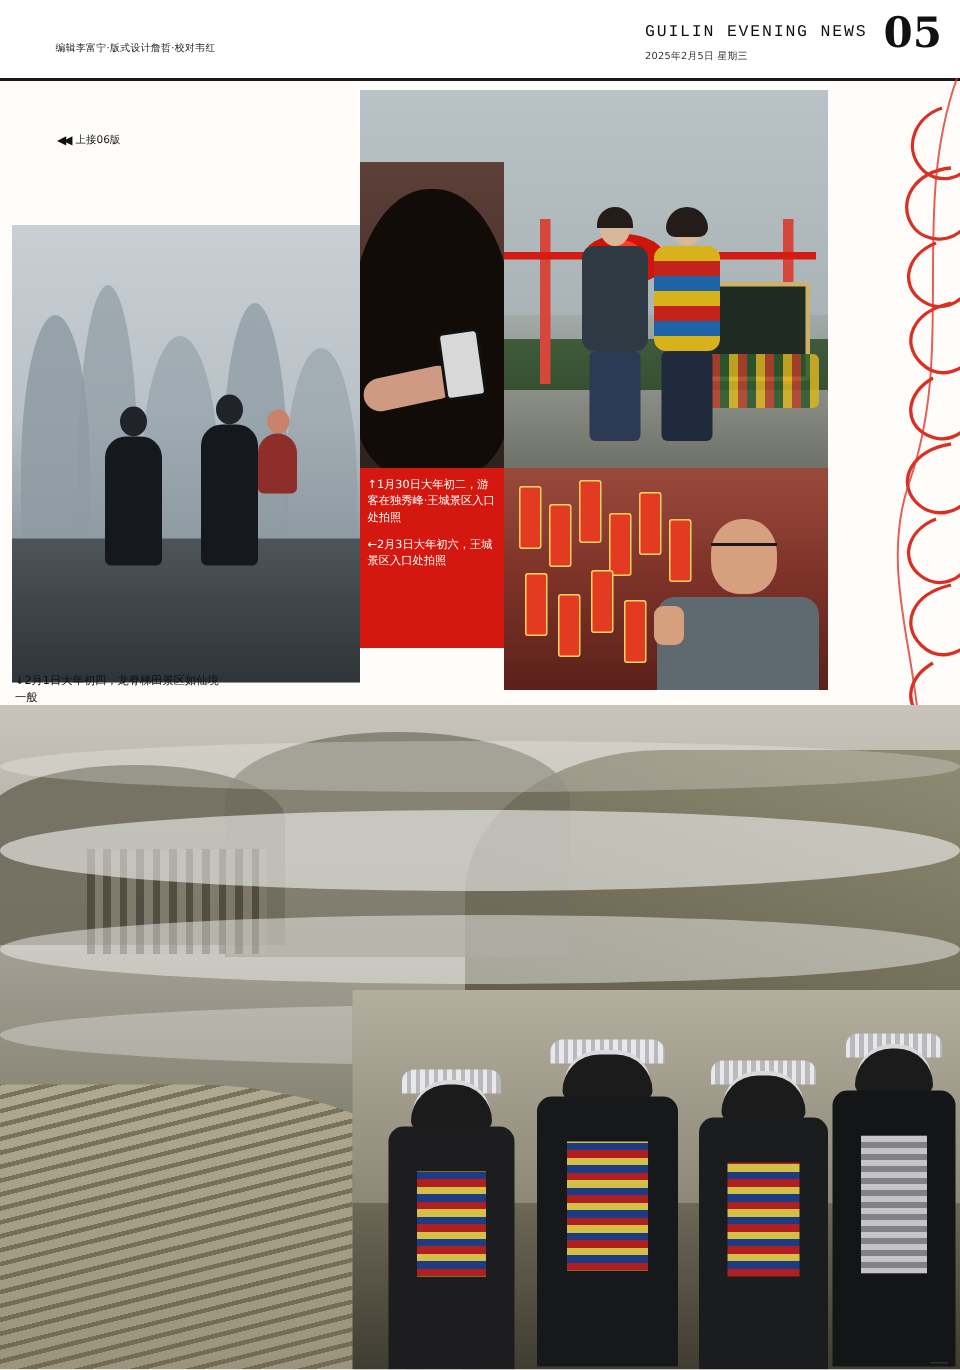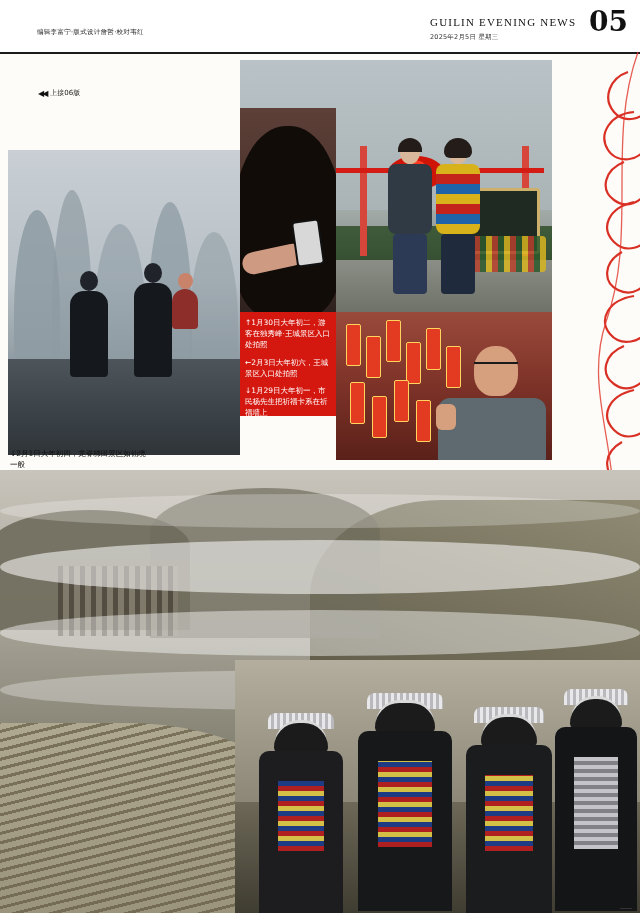--- a/index.html
+++ b/index.html
@@ -65,21 +65,21 @@
     line-height: 1;
   }
   .logo-sep {
     color: #cc1111;
     font-size: 13px;
     margin: 0 2px;
   }
   .english-title {
     position: absolute;
     left: 430px; top: 16px;
-    font-family: Liberation Serif, serif;
+    font-family: Liberation Mono, monospace;
     font-size: 11px;
     letter-spacing: 1.2px;
     color: #111;
   }
   .issue-date {
     position: absolute;
     left: 430px; top: 33px;
     font-size: 6.5px;
     color: #333;
     letter-spacing: 0.2px;
@@ -247,21 +247,21 @@
   }
   #photo-wish .vhand {
     position: absolute; right: 96px; bottom: 30px; width: 20px; height: 26px;
     background: #d6a07e; border-radius: 6px;
   }
 
   
   .caption-block {
     position: absolute;
     left: 240px; top: 312px;
-    width: 96px; height: 104px;
+    width: 96px; height: 120px;
     background: #d4180f;
     color: #fff;
     padding: 6px 5px;
     box-sizing: border-box;
     font-size: 7.5px;
     line-height: 1.45;
   }
   .caption-block p { margin: 0 0 7px 0; }
 
   
@@ -459,21 +459,20 @@
     <div class="tag" style="left:80px;  top:88px;"></div>
     <div class="jacket"></div>
     <div class="face"></div>
     <div class="glasses"></div>
     <div class="vhand"></div>
   </div>
 
   <div class="caption-block">
     <p>↑1月30日大年初二，游客在独秀峰·王城景区入口处拍照</p>
     <p>←2月3日大年初六，王城景区入口处拍照</p>
-    <p>↓1月29日大年初一，市民杨先生把祈福卡系在祈福墙上</p>
   </div>
 
   <div class="photo" id="photo-terrace">
     <div class="hillR"></div>
     <div class="ridge" style="left:-10px; top:40px;  width:200px; height:120px;"></div>
     <div class="ridge" style="left:150px; top:18px;  width:230px; height:150px; opacity:.7;"></div>
     <div class="village"></div>
     <div class="terrace-lines"></div>
     <div class="mistband" style="top:70px;  height:54px;"></div>
     <div class="mistband" style="top:140px; height:46px; opacity:.8;"></div>

